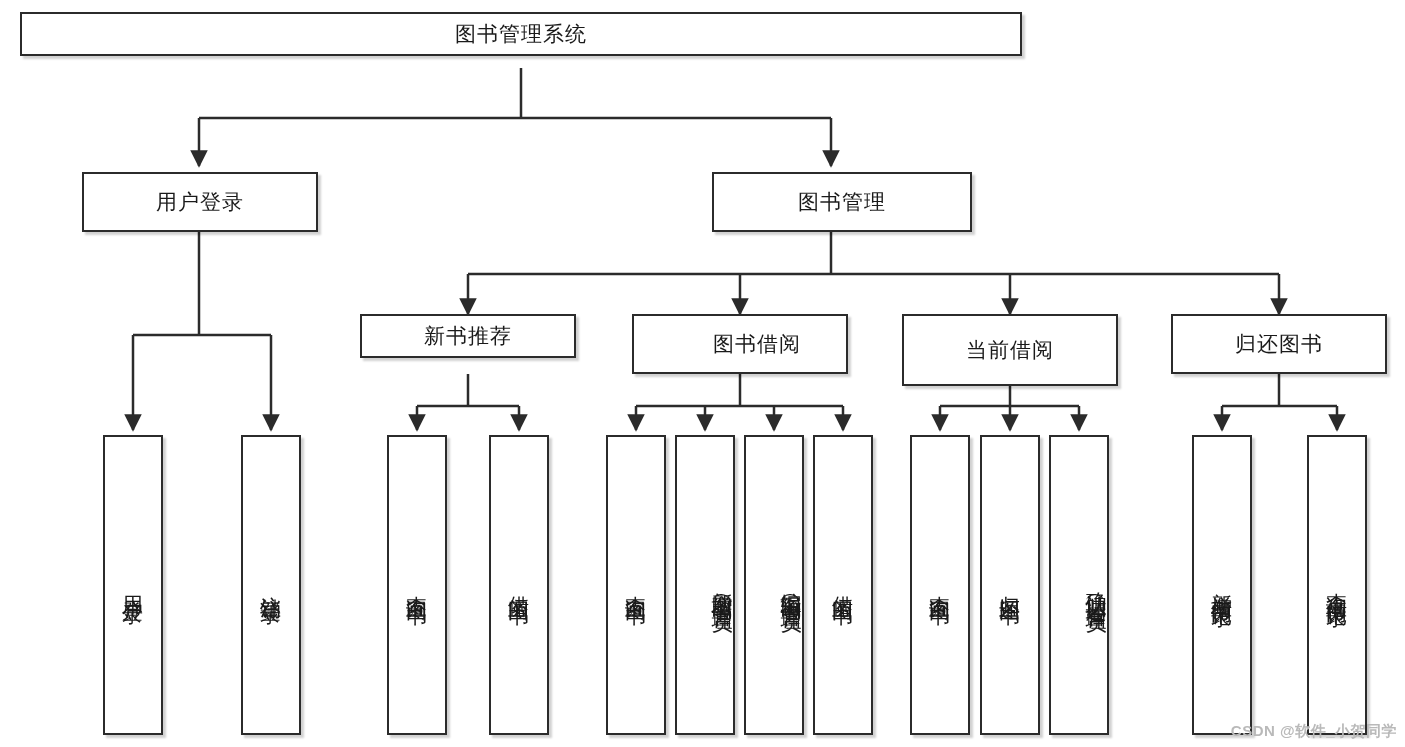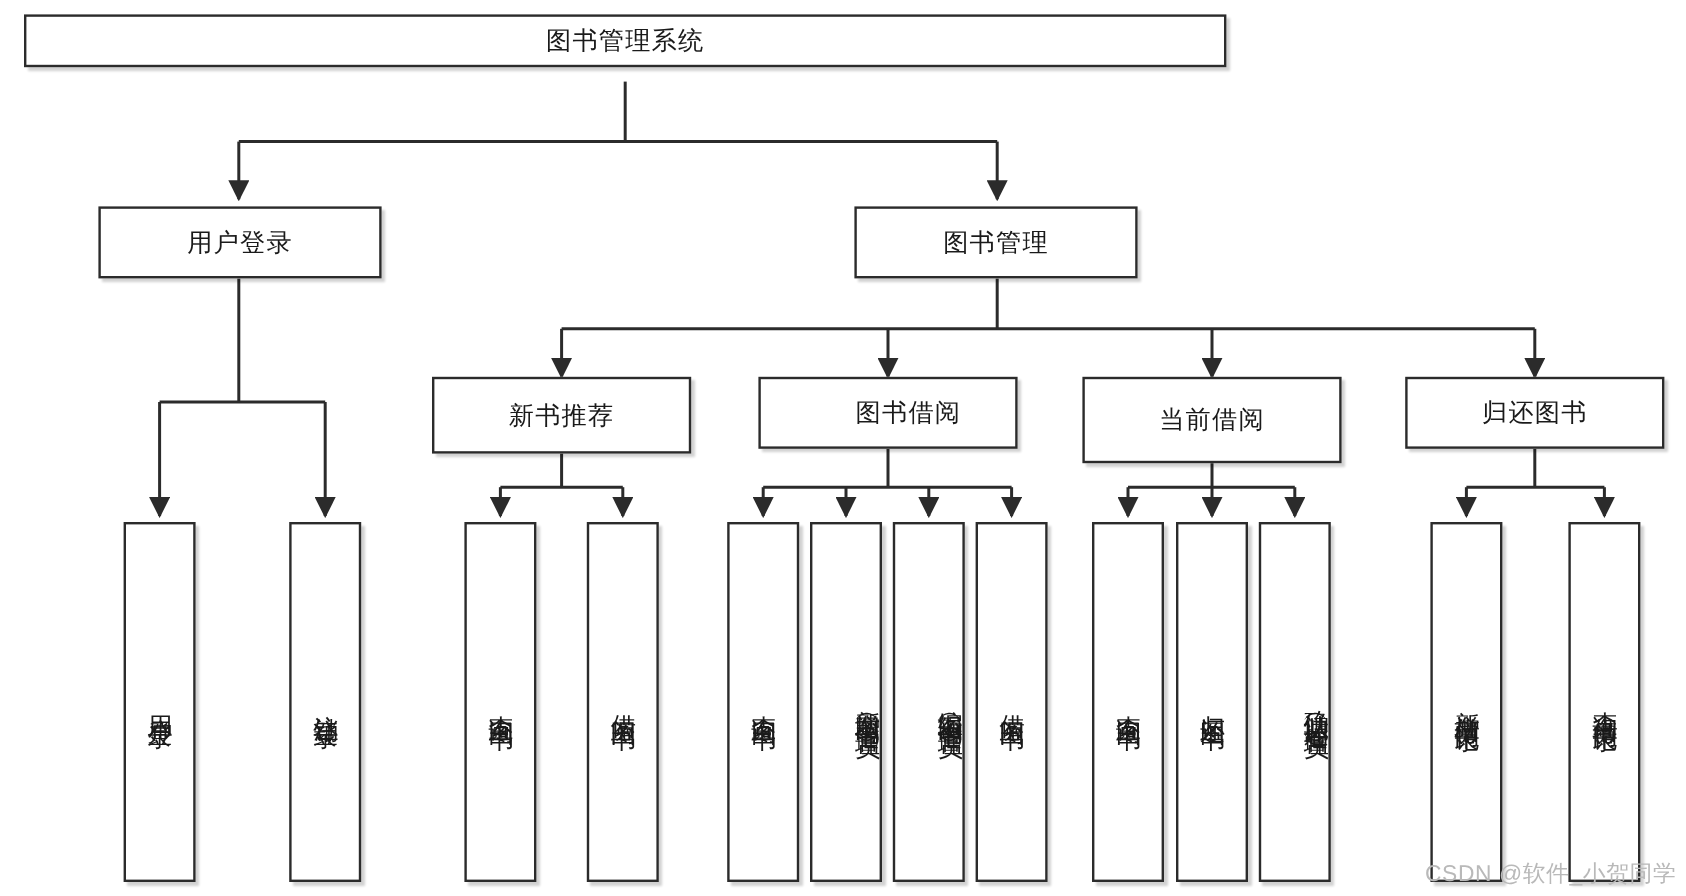--- a/index.html
+++ b/index.html
@@ -50,24 +50,25 @@
     white-space: nowrap;
   }
   .node-v.top-align {
     align-items: flex-start;
     padding-top: 6px;
   }
   .watermark {
     position: absolute;
     right: 8px;
     bottom: 6px;
-    font-size: 19px;
+    font-size: 15px;
     color: #b9b9b9;
     white-space: nowrap;
     letter-spacing: 0.5px;
+    font-weight: bold;
   }
 </style>
 </head>
 <body>
 
 <div id="canvas">
 
   <svg class="wires" viewBox="0 0 1405 747">
     <defs>
       <marker id="arrow" viewBox="0 0 10 10" refX="9" refY="5" markerWidth="7" markerHeight="7" orient="auto-start-reverse">
@@ -121,25 +122,25 @@
     </g>
   </svg>
 
   <div class="node node-h" style="left:20px; top:12px; width:1002px; height:44px;">
     <span>图书管理系统</span>
   </div>
 
   <div class="node node-h" style="left:82px; top:172px; width:236px; height:60px;">
     <span>用户登录</span>
   </div>
-  <div class="node node-h" style="left:712px; top:172px; width:236px; height:60px;">
+  <div class="node node-h" style="left:712px; top:172px; width:260px; height:60px;">
     <span>图书管理</span>
   </div>
 
-  <div class="node node-h" style="left:360px; top:314px; width:216px; height:64px;">
+  <div class="node node-h" style="left:360px; top:314px; width:216px; height:44px;">
     <span>新书推荐</span>
   </div>
   <div class="node node-h" style="left:632px; top:314px; width:216px; height:60px;padding-left:34px;">
     <span>图书借阅</span>
   </div>
   <div class="node node-h" style="left:902px; top:314px; width:216px; height:72px;">
     <span>当前借阅</span>
   </div>
   <div class="node node-h" style="left:1171px; top:314px; width:216px; height:60px;">
     <span>归还图书</span>

